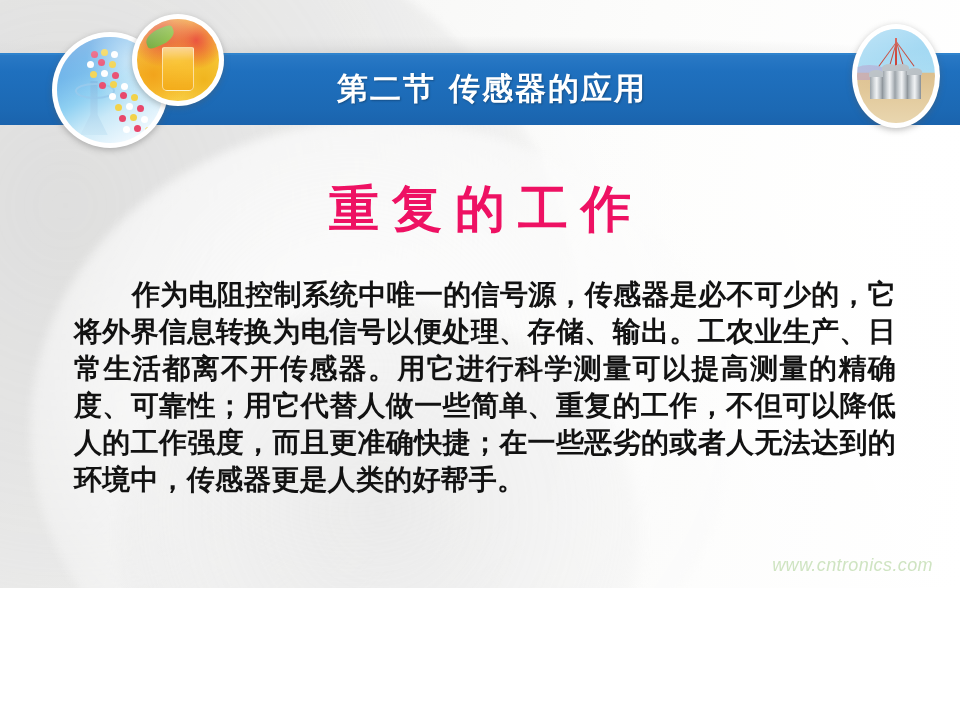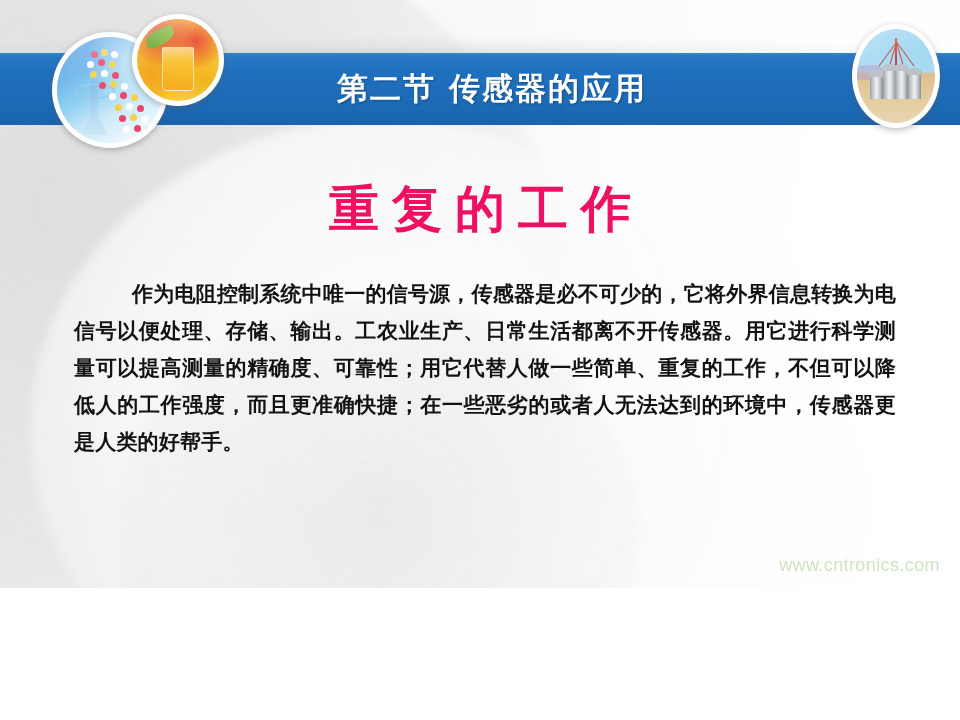--- a/index.html
+++ b/index.html
@@ -258,38 +258,39 @@
     font-family: "DejaVu Serif", "Liberation Serif", serif;
   }
 
   
   .body-text {
     position: absolute;
     left: 74px;
     top: 276px;
     width: 822px;
     color: #121212;
-    font-size: 21px;
+    font-size: 28px;
     font-weight: bold;
     line-height: 37px;
     letter-spacing: 0.2px;
     text-indent: 58px;
     text-align: justify;
     text-justify: inter-character;
   }
 
   
   .watermark {
     position: absolute;
-    right: 20px;
+    right: 27px;
     bottom: 12px;
     color: #cfe4c2;
     font-size: 18px;
     letter-spacing: 0.4px;
     font-family: "Liberation Sans", sans-serif;
+    font-style: italic;
   }
 </style>
 </head>
 <body>
 
 <div id="slide">
 
   <div class="bg-base"></div>
   <div class="bg-ellipse-a"></div>
   <div class="bg-ellipse-b"></div>

